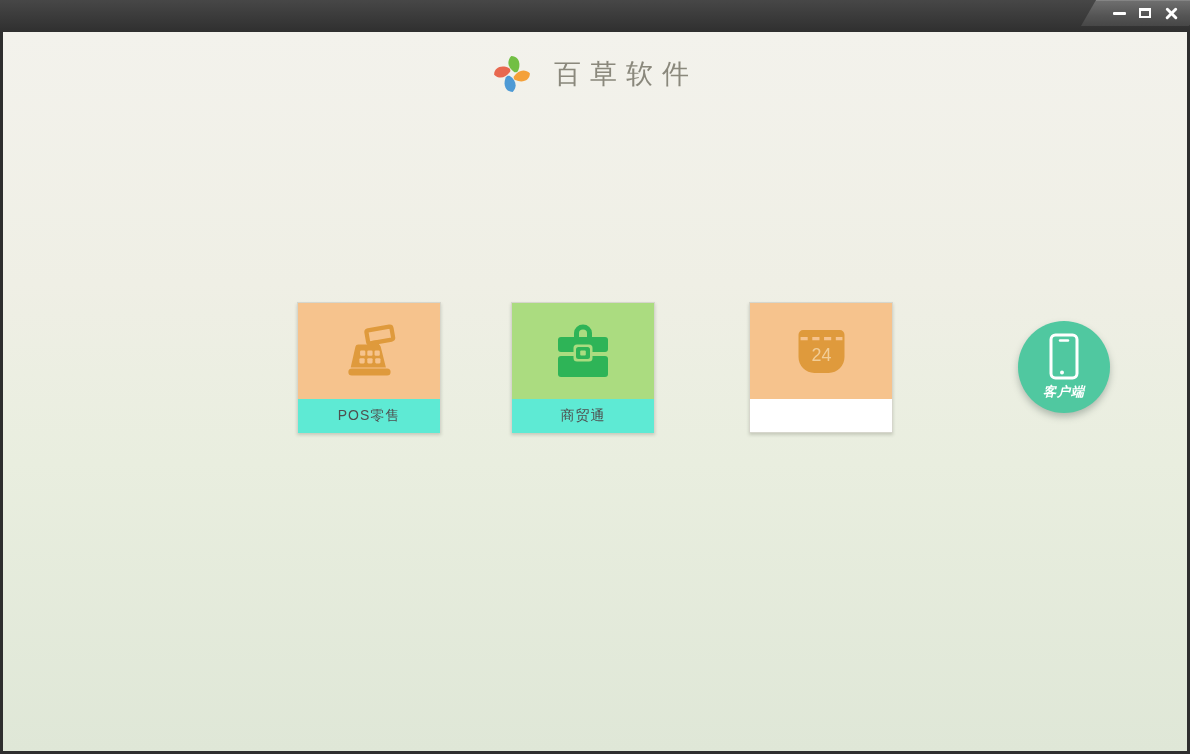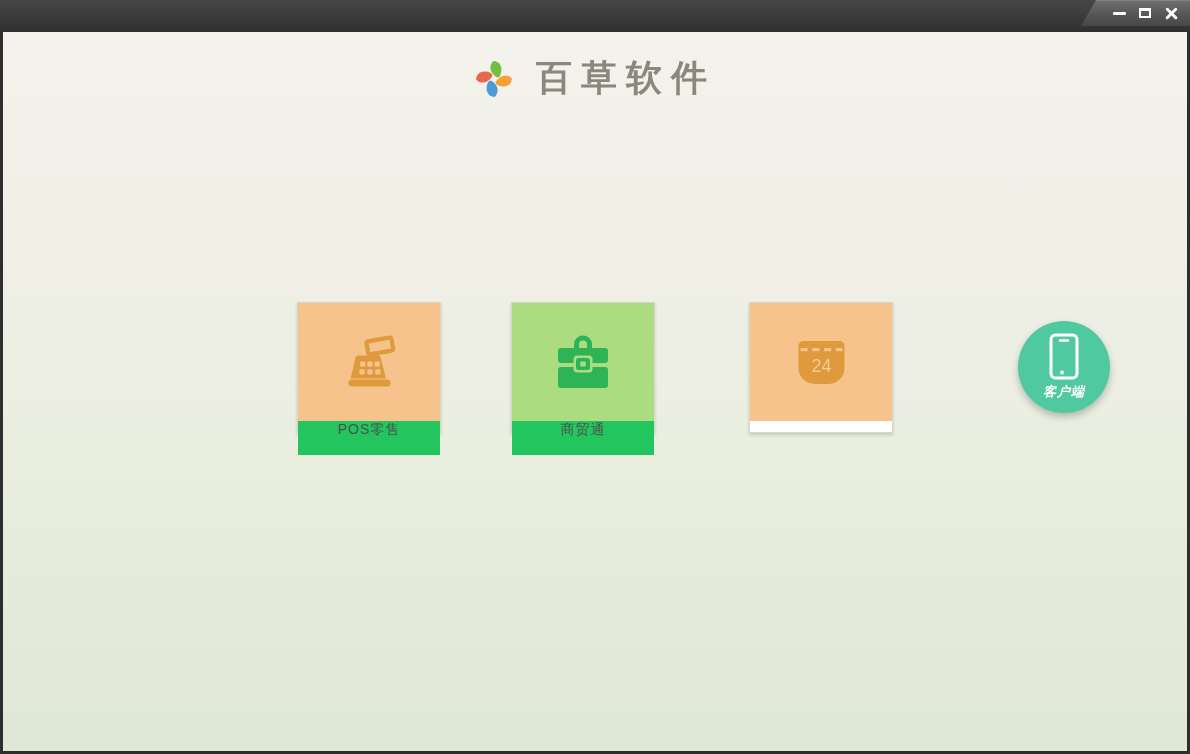--- a/index.html
+++ b/index.html
@@ -47,41 +47,41 @@
     position:absolute; left:3px; top:32px; width:1184px; height:719px;
     background:linear-gradient(180deg,#f3f2ec 0%,#efefe5 35%,#e9eedf 60%,#dfe7d7 100%);
   }
 
   .brand {
     position:absolute; top:22px; left:0; width:100%;
     display:flex; align-items:center; justify-content:center; gap:22px;
   }
   .brand-title {
     font-family:"DejaVu Serif","Liberation Serif",serif;
-    font-size:36px; color:#8a887c; letter-spacing:9px; font-weight:700;
+    font-size:27px; color:#8a887c; letter-spacing:9px; font-weight:400;
   }
 
   
   .card {
     position:absolute; top:270px; width:144px; height:131px;
     background:#fff; border:1px solid #d6d6cc;
     box-shadow:0 2px 3px rgba(90,100,80,0.25);
     cursor:pointer;
   }
   .card-pos  { left:294px; }
   .card-trade{ left:508px; }
   .card-lean { left:746px; }
   .tile {
-    width:100%; height:118px; display:flex; align-items:center; justify-content:center;
+    width:100%; height:96px; display:flex; align-items:center; justify-content:center;
   }
   .tile-orange { background:#f6c38d; }
   .tile-green  { background:#abdc80; }
   .card-label-bar {
-    width:100%; height:34px; background:#22c55e;
-    display:flex; justify-content:center;
+    width:100%; height:34px; background:#5eead4;
+    display:flex; align-items:center; justify-content:center;
   }
   .card-label { font-size:14px; color:#4f4f4f; letter-spacing:1px; }
 
   
   .client-circle {
     position:absolute; left:1015px; top:289px; width:92px; height:92px;
     border-radius:50%; background:#50c8a0;
     box-shadow:0 4px 7px rgba(70,90,80,0.35);
     display:flex; flex-direction:column; align-items:center; justify-content:center;
     cursor:pointer;

